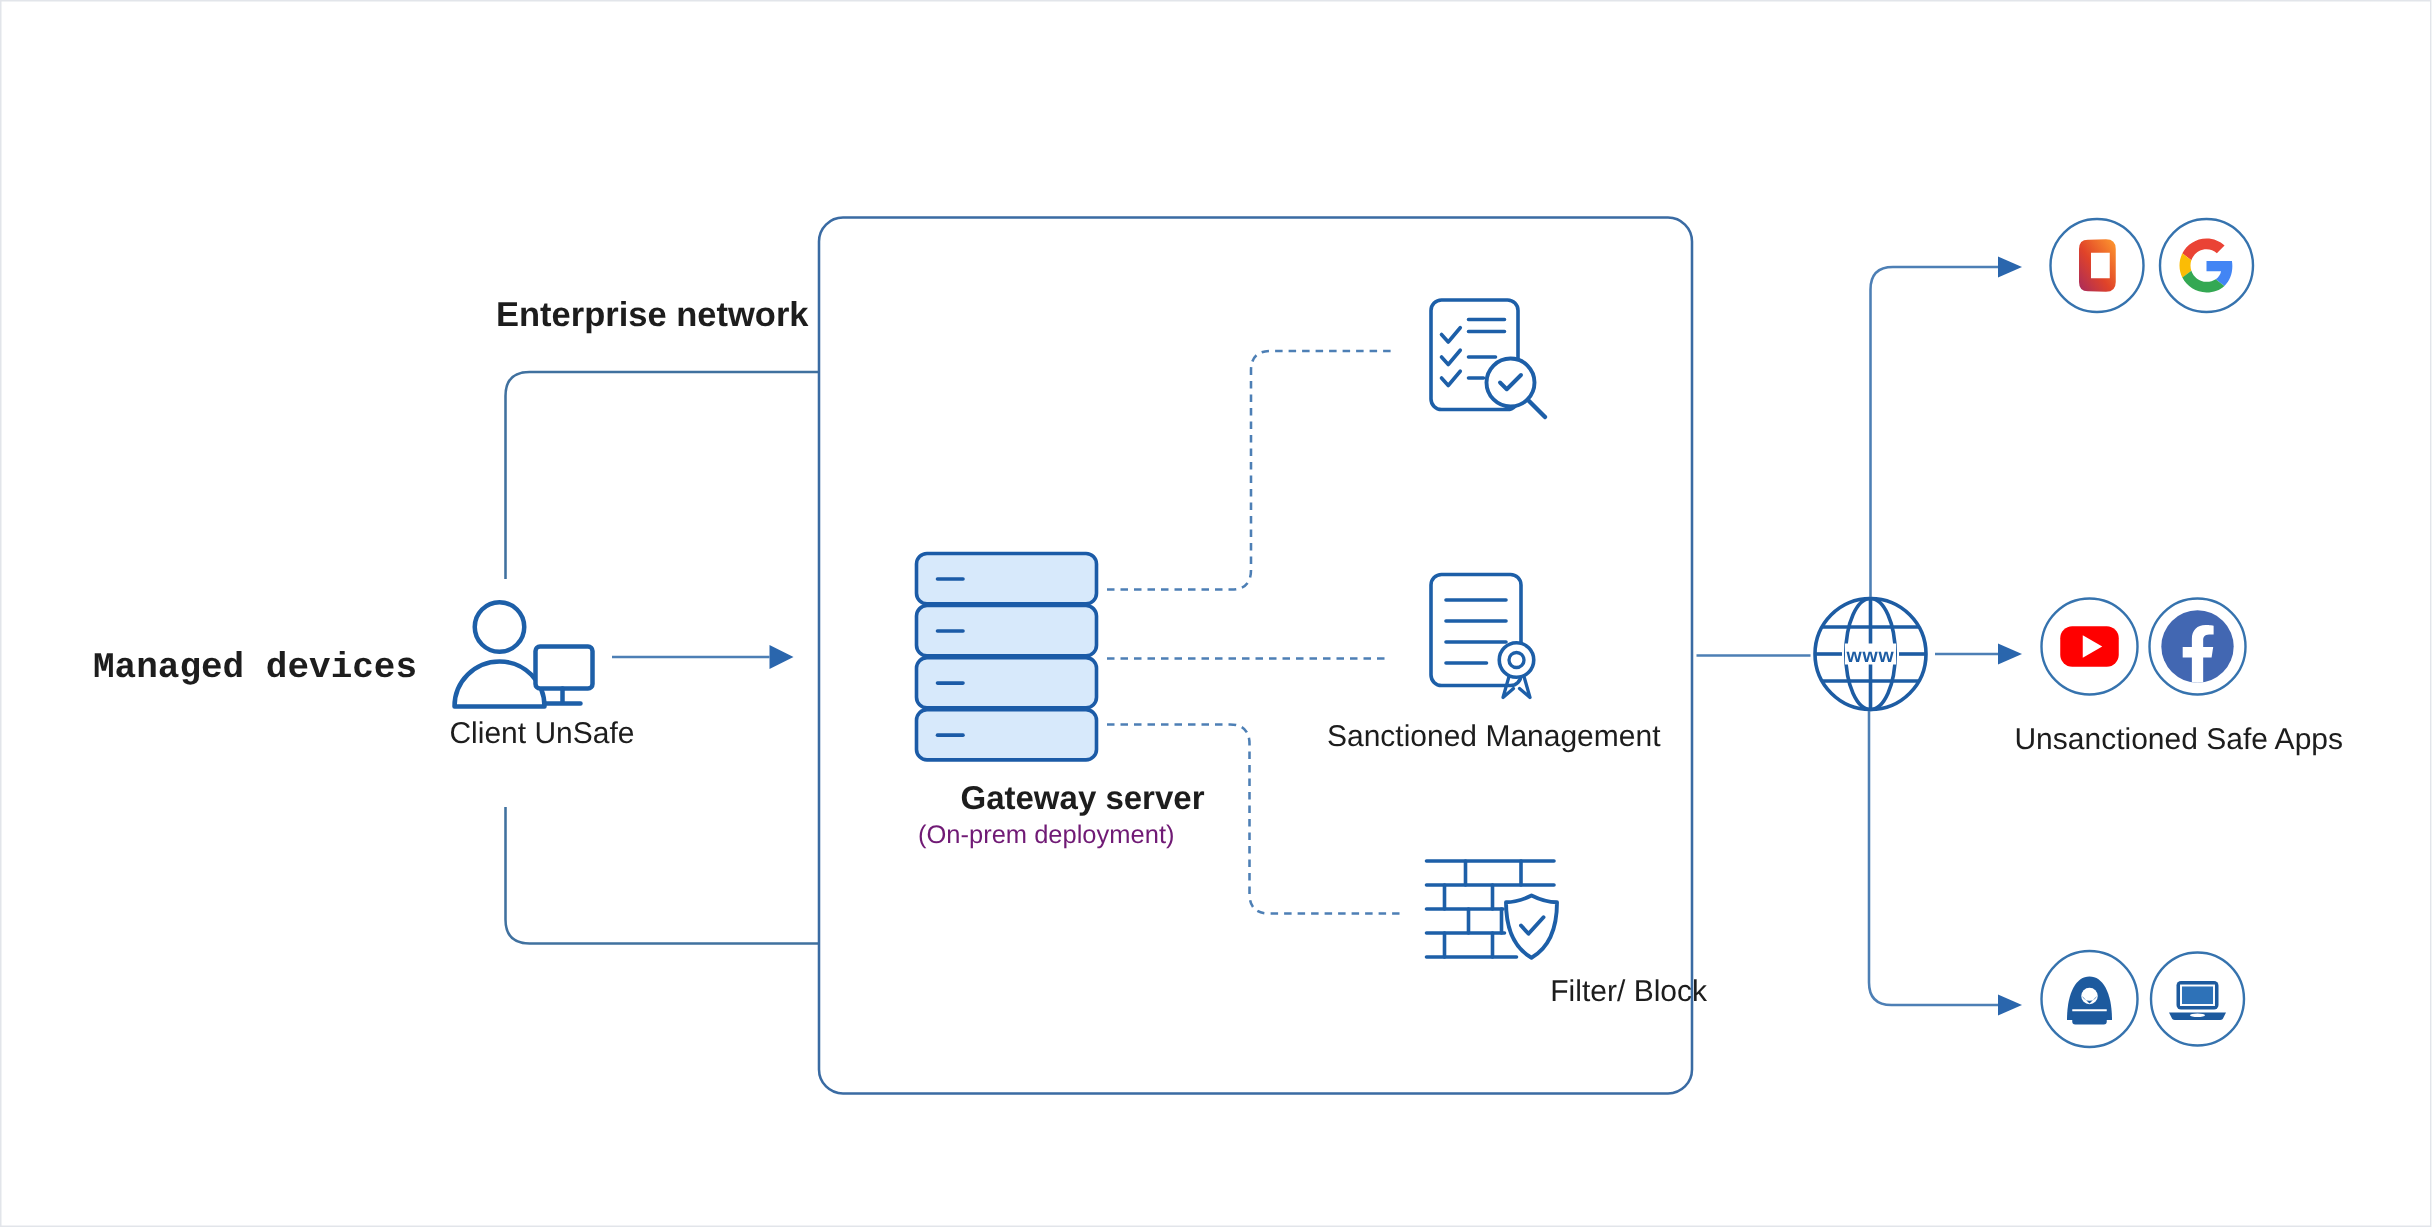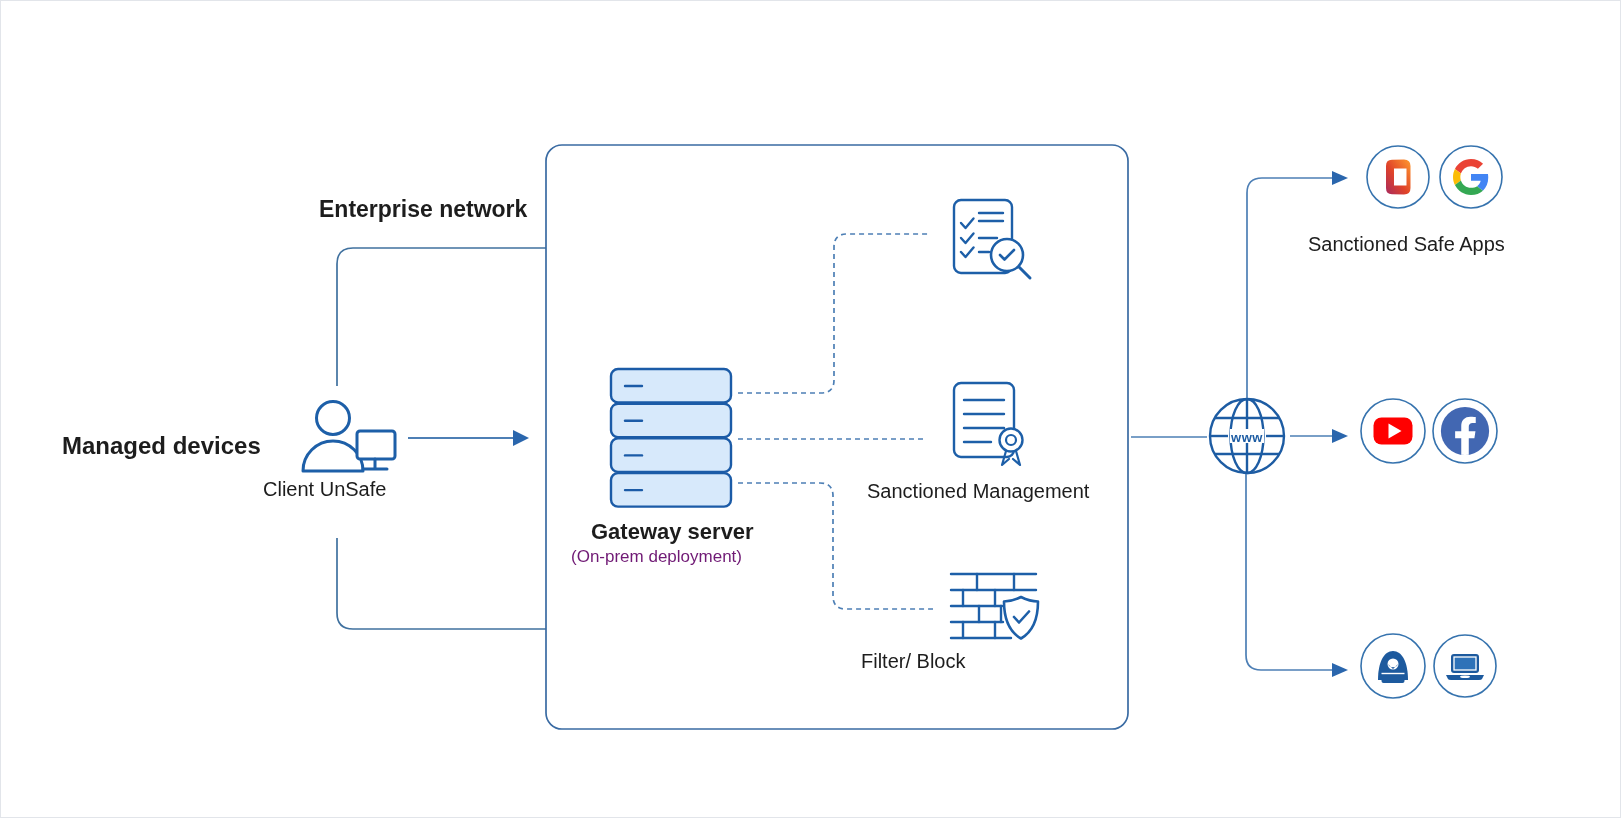--- a/index.html
+++ b/index.html
@@ -9,21 +9,21 @@
     background:#ffffff;
     border:1px solid #e2e5ea;
     box-sizing:border-box;
     overflow:hidden;
     font-family:"Liberation Sans", sans-serif;
   }
   .layer{position:absolute;left:0;top:0;width:1621px;height:818px;}
   .lbl{
     position:absolute;
     color:#1d1d1d;
-    text-align:left;
+    text-align:right;
     white-space:nowrap;
     font-family:"Liberation Sans", sans-serif;
     line-height:1.15;
   }
   .b{font-weight:bold;}
   .s24{font-size:24px;}
   .s23{font-size:23px;}
   .s22{font-size:22px;}
   .s20{font-size:20px;}
   .s17{font-size:17px;color:#701a75;}
@@ -165,32 +165,32 @@
       <line x1="-11.5" y1="6.5" x2="11.5" y2="6.5" stroke="#ffffff" stroke-width="1.4"></line>
     </g>
     <g transform="translate(1464,665)">
       <rect x="-14" y="-12" width="28" height="19" rx="3" fill="#1d5a9e"></rect>
       <rect x="-11" y="-9" width="22" height="13" fill="#2e72b8" stroke="#ffffff" stroke-width="1.3"></rect>
       <path d="M-19 9 H19 L17 13 Q16.5 14 14 14 H-14 Q-16.5 14 -17 13 Z" fill="#1d5a9e"></path>
       <ellipse cx="0" cy="10.8" rx="5" ry="1.2" fill="#ffffff"></ellipse>
     </g>
   </svg>
 
-  <div class="lbl b s24" style="left:61px;top:431px;width:200px;">Managed devices</div>
+  <div class="lbl b s24" style="left:61px;top:431px;width:200px;font-family:Liberation Mono, monospace;">Managed devices</div>
 
   <div class="lbl s20" style="left:262px;top:477px;width:160px;">Client UnSafe</div>
 
   <div class="lbl b s23" style="left:318px;top:195px;width:220px;">Enterprise network</div>
 
   <div class="lbl b s22" style="left:590px;top:518px;width:212px;">Gateway server</div>
 
   <div class="lbl s17" style="left:570px;top:546px;width:212px;">(On-prem deployment)</div>
 
 
   <div class="lbl s20" style="left:866px;top:479px;width:240px;">Sanctioned Management</div>
 
-  <div class="lbl s20" style="left:860px;top:649px;width:200px;">Filter/ Block</div>
+  <div class="lbl s20" style="left:937px;top:649px;width:200px;">Filter/ Block</div>
 
-  <div class="lbl s20" style="left:1307px;top:232px;width:240px;">Sanctioned Safe Apps</div>
 
+  <div class="lbl s20" style="left:1301px;top:481px;width:260px;">Unsanctioned Safe Apps</div>
 
 
 </div>
 
 </body></html>

